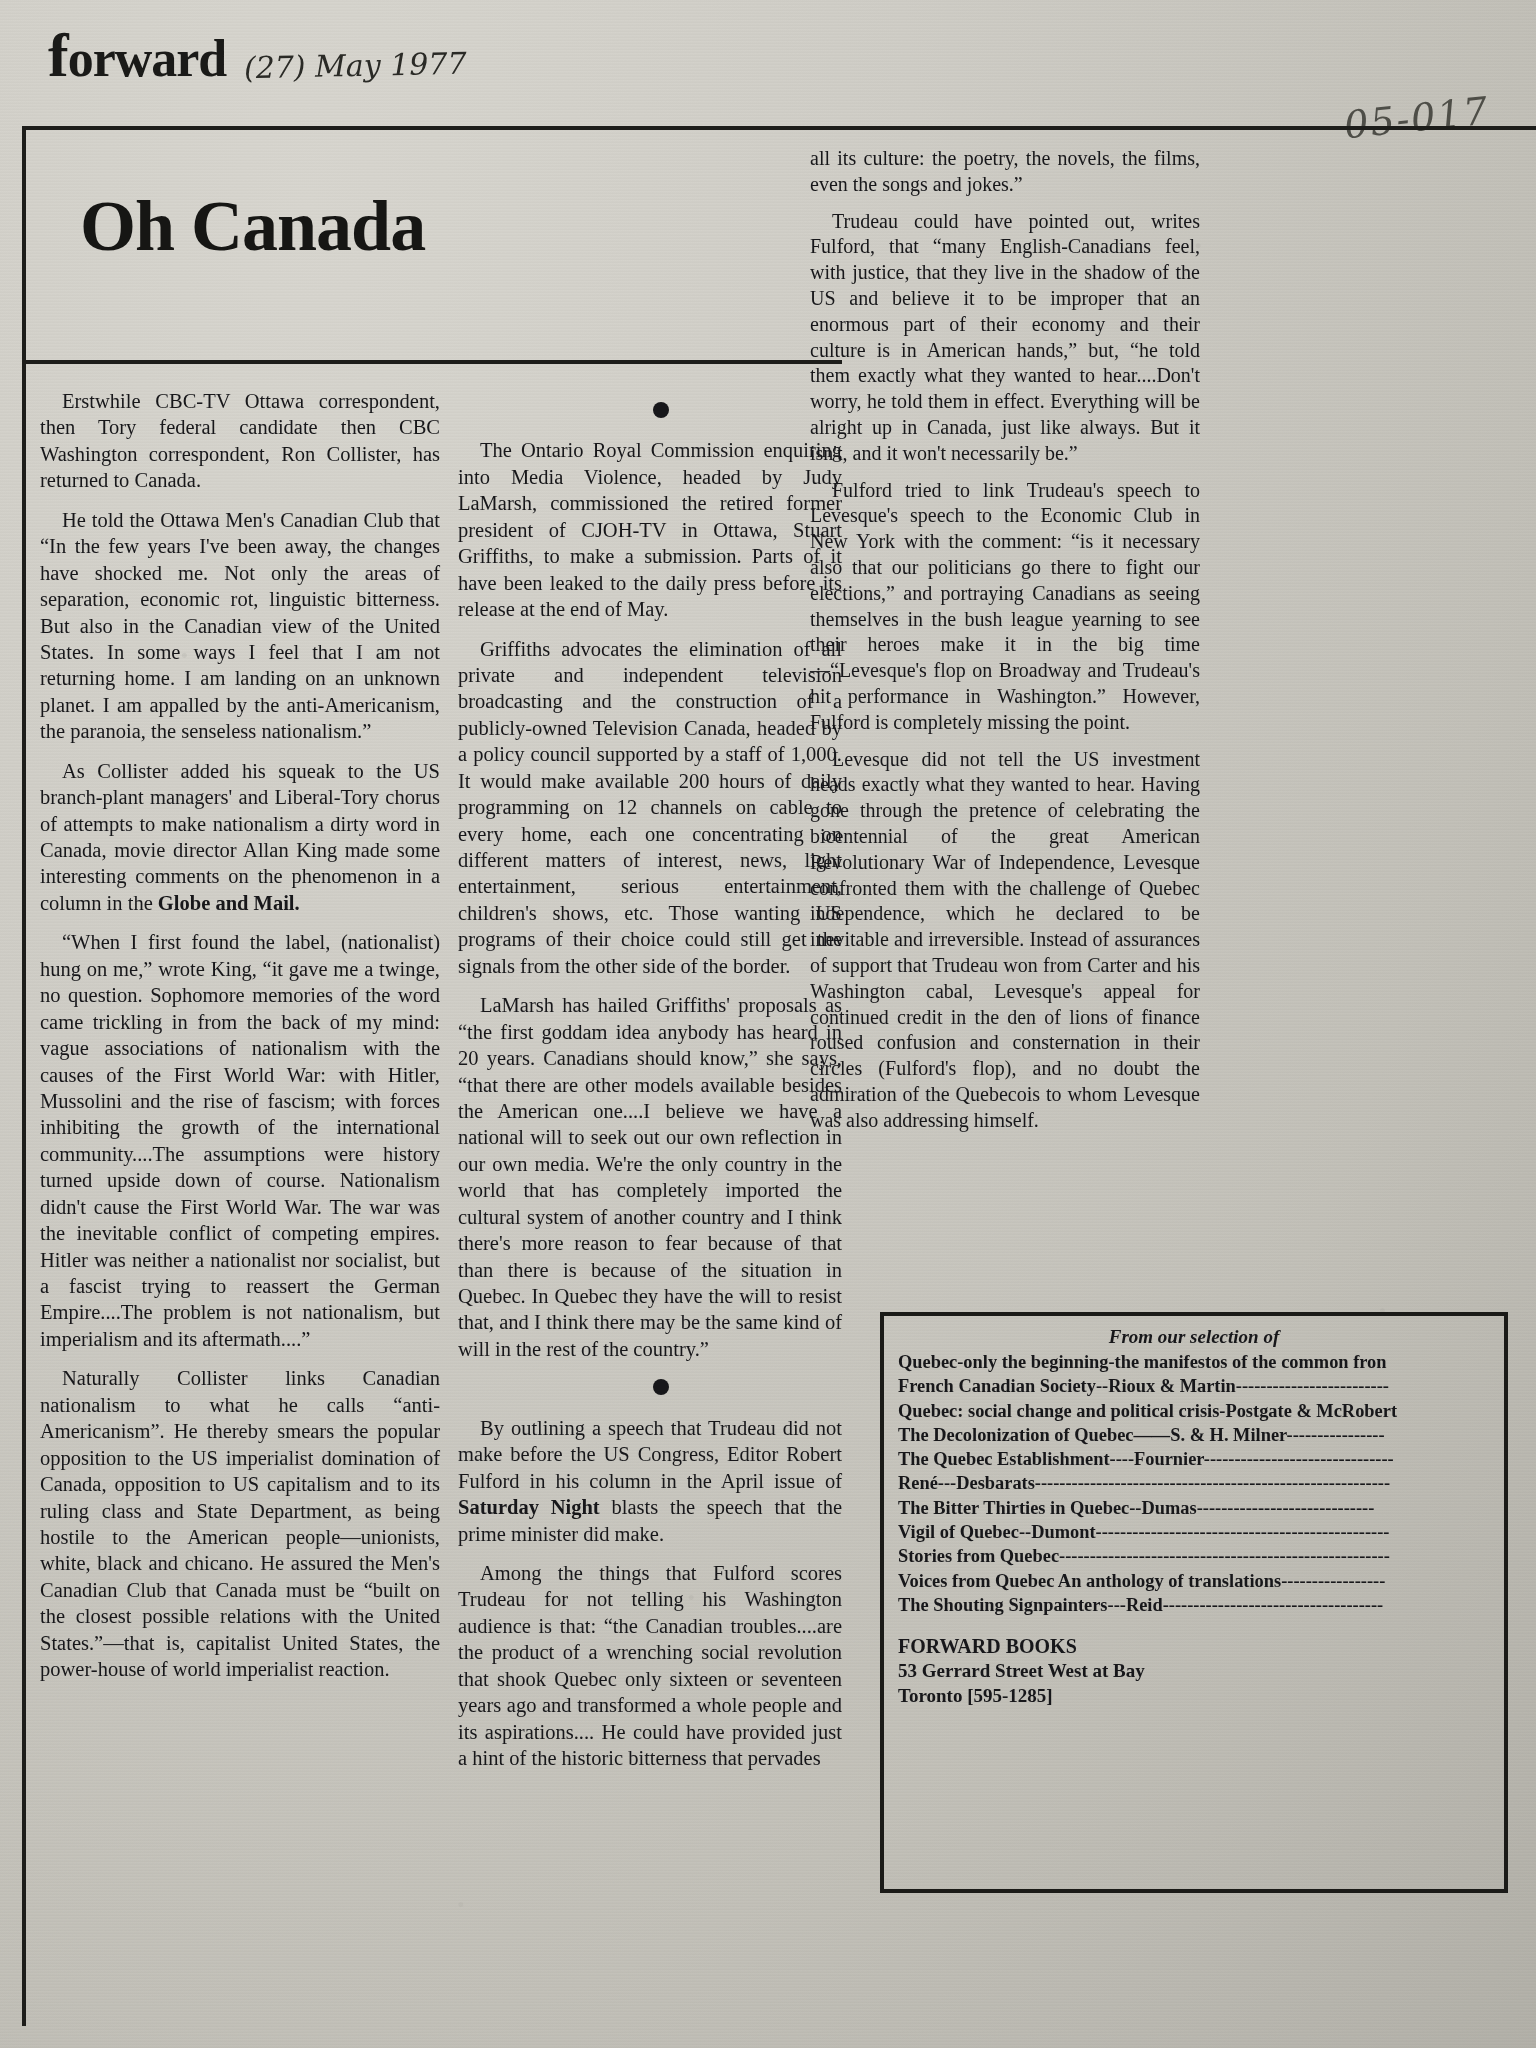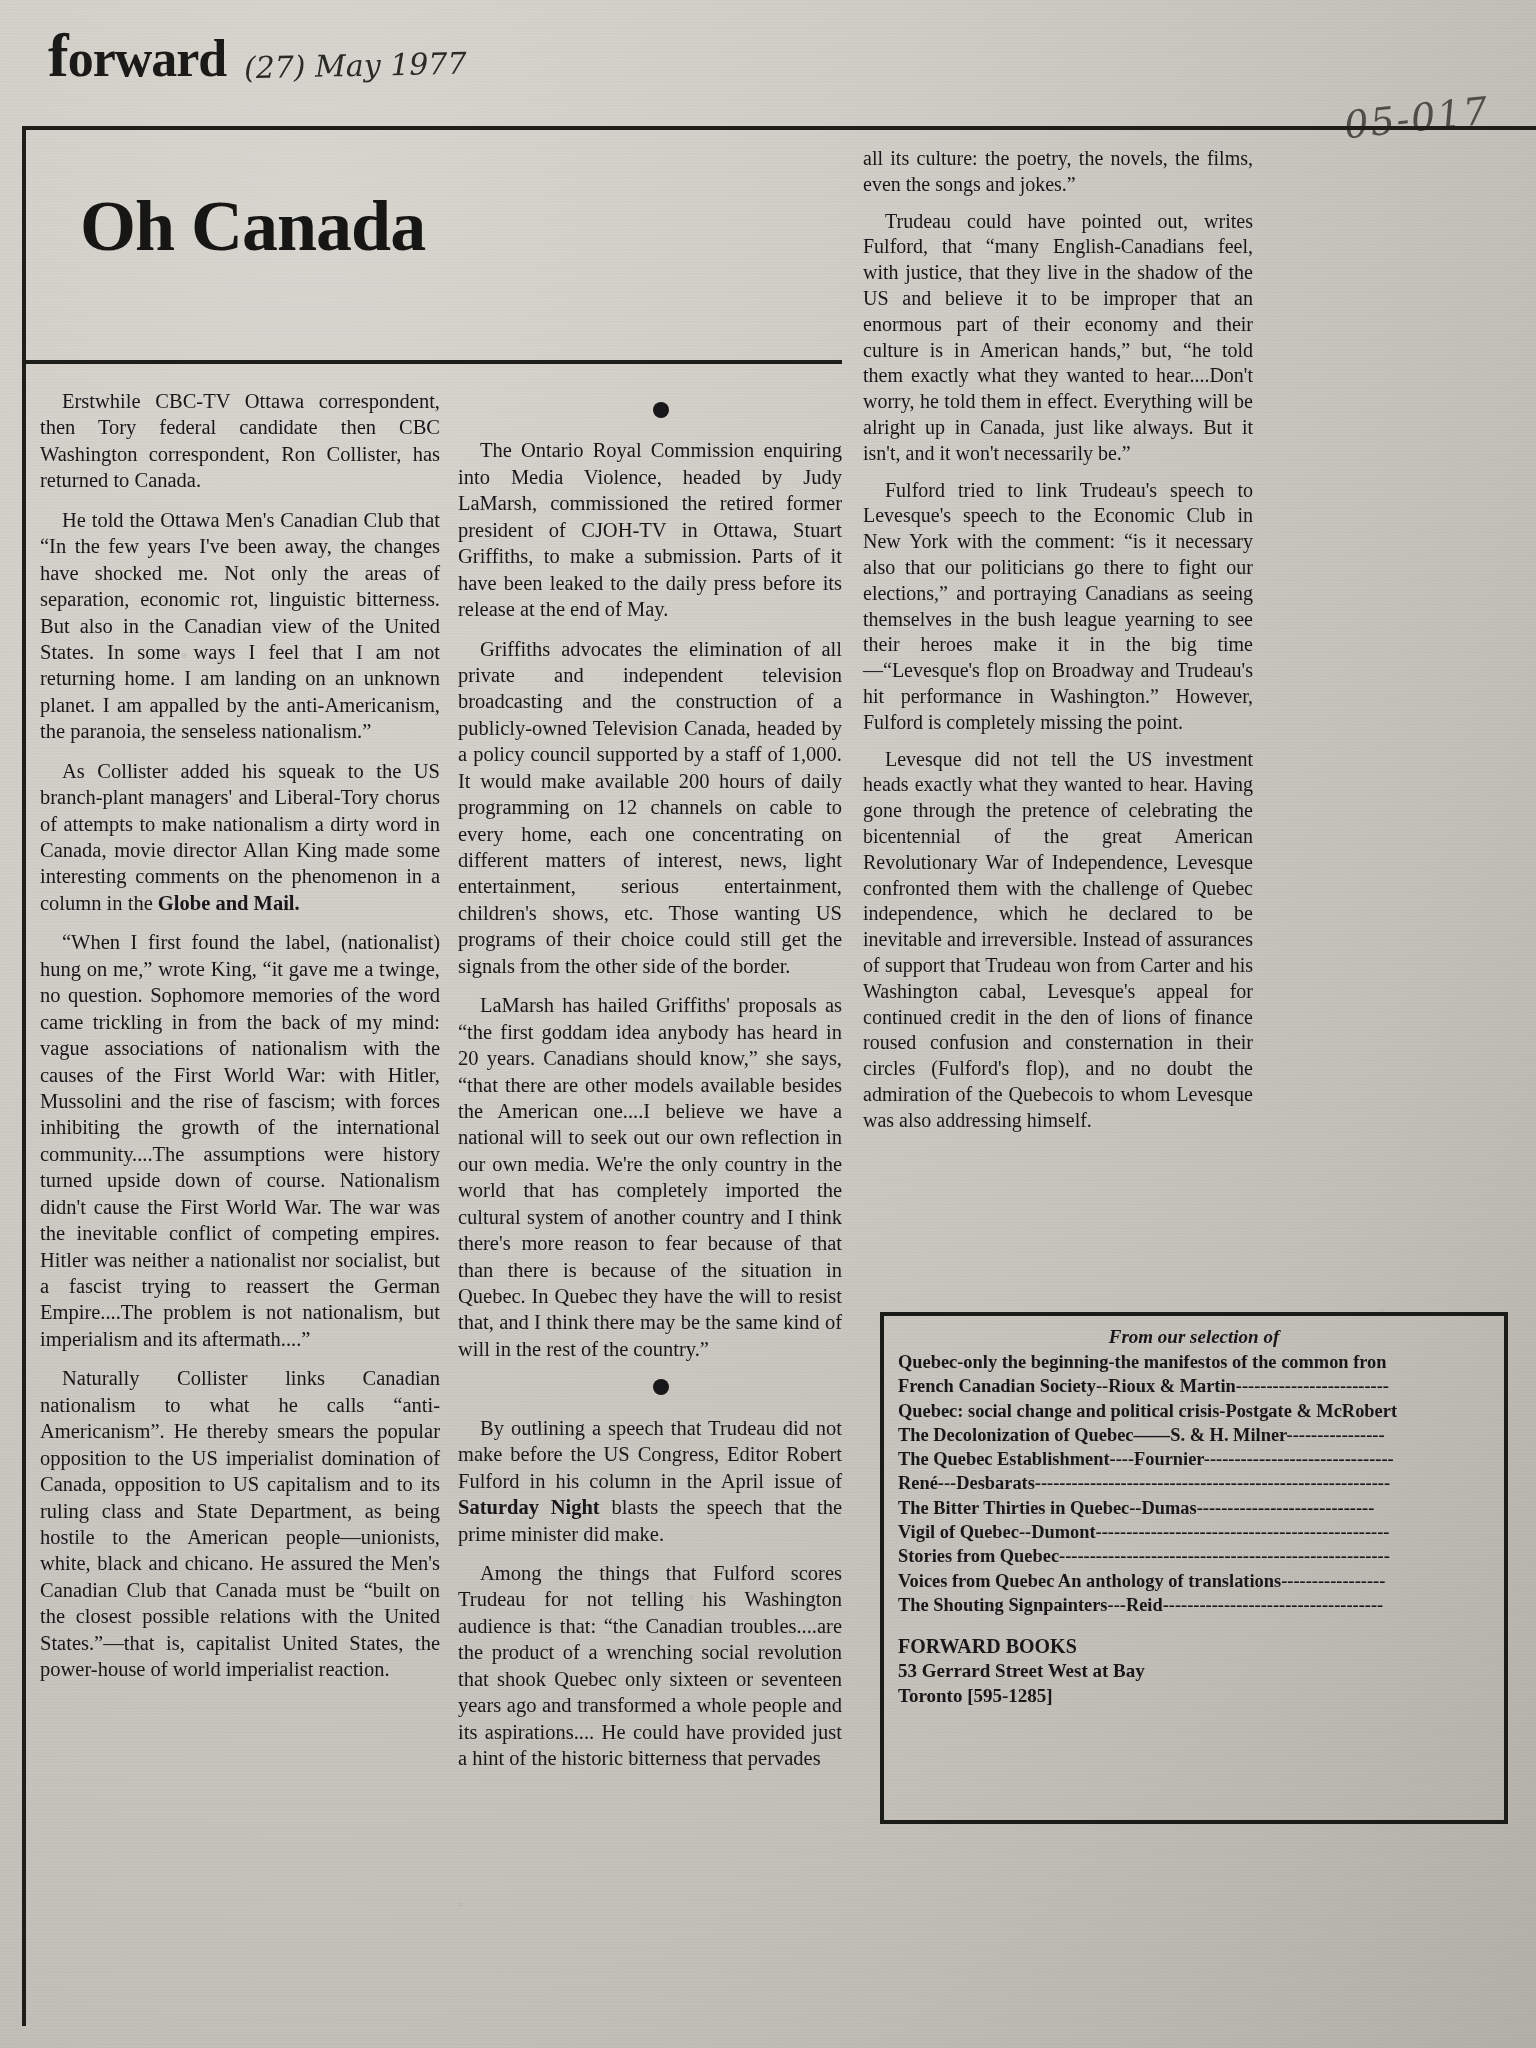--- a/index.html
+++ b/index.html
@@ -132,21 +132,21 @@
     left: 40px; top: 388px;
     width: 400px;
     font-size: 20.5px;
   }
   #col2 {
     left: 458px; top: 398px;
     width: 384px;
     font-size: 20.5px;
   }
   #col3 {
-    left: 863px; top: 146px;
+    left: 810px; top: 146px;
     width: 390px;
     font-size: 20px;
   }
   #col3 p { margin-bottom: 11px; }
 
   .bullet-sep {
     text-align: center;
     margin: 14px 0 20px 0;
     text-indent: 0;
   }
@@ -157,21 +157,21 @@
     background: #17171a;
   }
 
   .bold { font-weight: bold; }
 
   
   #ad {
     position: absolute;
     left: 880px; top: 1312px;
     width: 628px;
-    height: 512px;
+    height: 581px;
     border: 4px solid #1b1b18;
     box-sizing: border-box;
     padding: 10px 14px 8px 14px;
     font-family: "Liberation Serif", serif;
     color: #17171a;
     overflow: hidden;
   }
   #ad-from {
     text-align: center;
     font-size: 19px;

